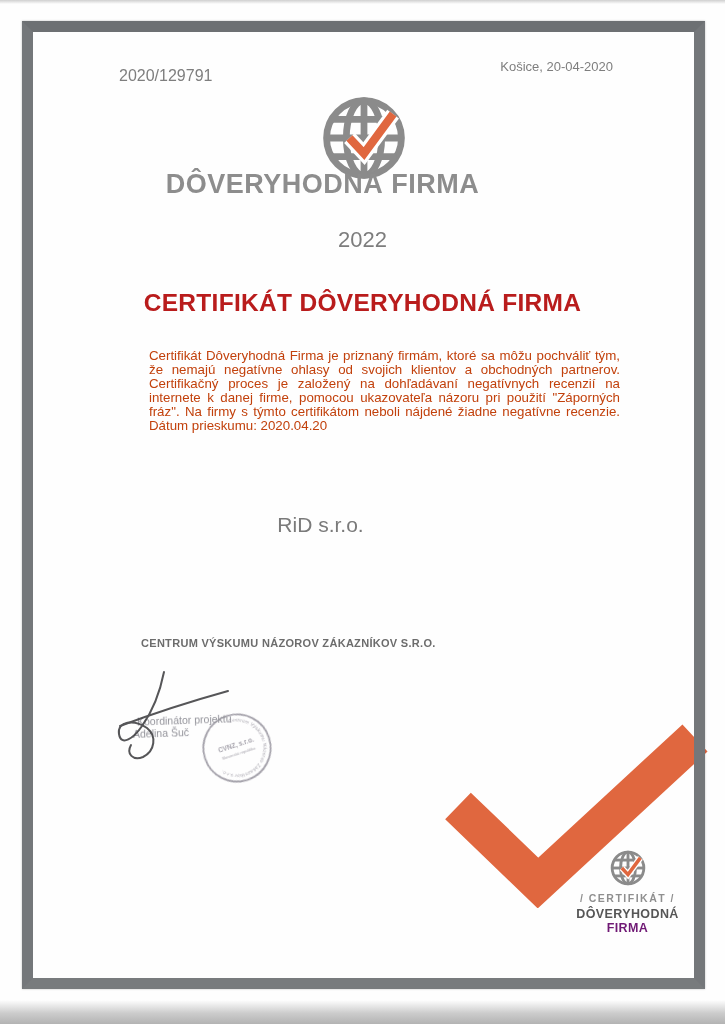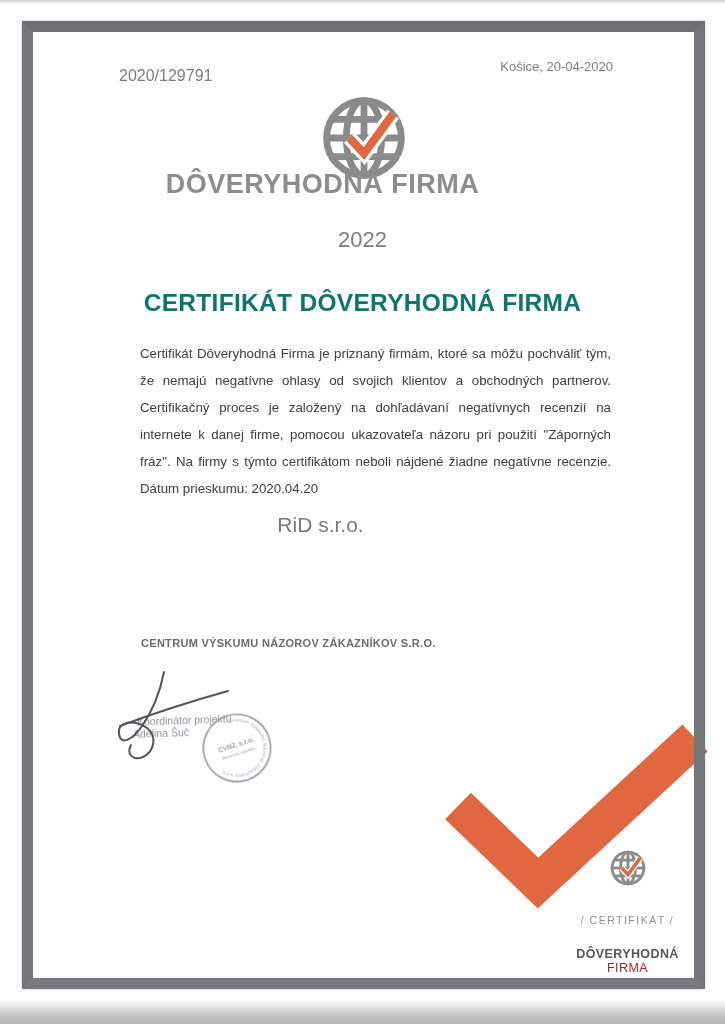--- a/index.html
+++ b/index.html
@@ -18,39 +18,39 @@
   .frame{left:22px;top:21px;width:683px;height:968px;box-sizing:border-box;
     border:11px solid #74777a;border-top-color:#6d7073;border-bottom-color:#787b7d;
     z-index:4;box-shadow:0 0 2px rgba(0,0,0,.25);}
   .doc-number{left:119px;top:59px;font-size:16px;color:#7e7e7e;margin-top:8px;}
   .place-date{right:112px;top:59px;font-size:13px;color:#7e7e7e;text-align:right;}
   .globe-large{left:312px;top:86px;width:104px;height:104px;}
   .brand-title{left:0;top:169px;width:645px;text-align:center;
     font-size:27px;font-weight:bold;color:#8d8d8d;letter-spacing:.5px;}
   .year{left:0;top:227px;width:725px;text-align:center;font-size:22px;color:#7d7d7d;}
   .cert-title{left:0;top:289px;width:725px;text-align:center;
-    font-size:24.5px;font-weight:bold;color:#0f766e;letter-spacing:.3px;}
+    font-size:24.5px;font-weight:bold;color:#b91c1c;letter-spacing:.3px;}
   .body-par{left:140px;top:340px;width:471px;
-    font-size:13.3px;line-height:27px;color:#404040;
-    text-align:justify;text-align-last:left;margin:0;}
+    font-size:13.3px;line-height:14px;color:#c2410c;
+    text-align:justify;text-align-last:left;margin:9px;}
   .company{left:0;top:513px;width:641px;text-align:center;font-size:21px;color:#7a7a7a;}
   .issuer-org{left:141px;top:637px;font-size:11px;font-weight:bold;color:#6c6c6c;letter-spacing:.3px;}
   .signature{left:112px;top:664px;width:130px;height:110px;z-index:3;}
   .sig-role{left:137px;top:714px;font-size:10.5px;color:#94949b;transform:rotate(-2deg);
     filter:blur(.3px);z-index:2;}
   .sig-name{left:133px;top:727px;font-size:10.5px;color:#94949b;transform:rotate(-2deg);
     filter:blur(.3px);z-index:2;}
   .stamp{left:201px;top:712px;width:72px;height:72px;transform:rotate(-18deg);
     opacity:.8;filter:blur(.4px);z-index:1;}
   .check-large{left:428px;top:708px;width:280px;height:200px;z-index:2;}
   .badge{left:560px;top:846px;width:135px;text-align:center;z-index:3;}
   .badge .globe-small{width:44px;height:44px;display:block;margin:0 auto;}
-  .badge-cert{font-size:10.5px;color:#8f8f8f;letter-spacing:1.5px;margin-top:24px;}
-  .badge-brand1{font-size:12.5px;font-weight:bold;color:#565656;margin-top:21px;letter-spacing:.4px;}
-  .badge-brand2{font-size:12.5px;font-weight:normal;color:#b91c1c;letter-spacing:.4px;}
+  .badge-cert{font-size:10.5px;color:#8f8f8f;letter-spacing:1.5px;margin-top:2px;font-weight:bold;}
+  .badge-brand1{font-size:12.5px;font-weight:bold;color:#565656;margin-top:3px;letter-spacing:.4px;}
+  .badge-brand2{font-size:12.5px;font-weight:bold;color:#701a75;letter-spacing:.4px;}
 </style>
 </head>
 <body>
 
 <div class="abs scan-top"></div>
 <div class="abs frame"></div>
 
 <span class="abs doc-number">2020/129791</span>
 <span class="abs place-date">Košice, 20-04-2020</span>
 

